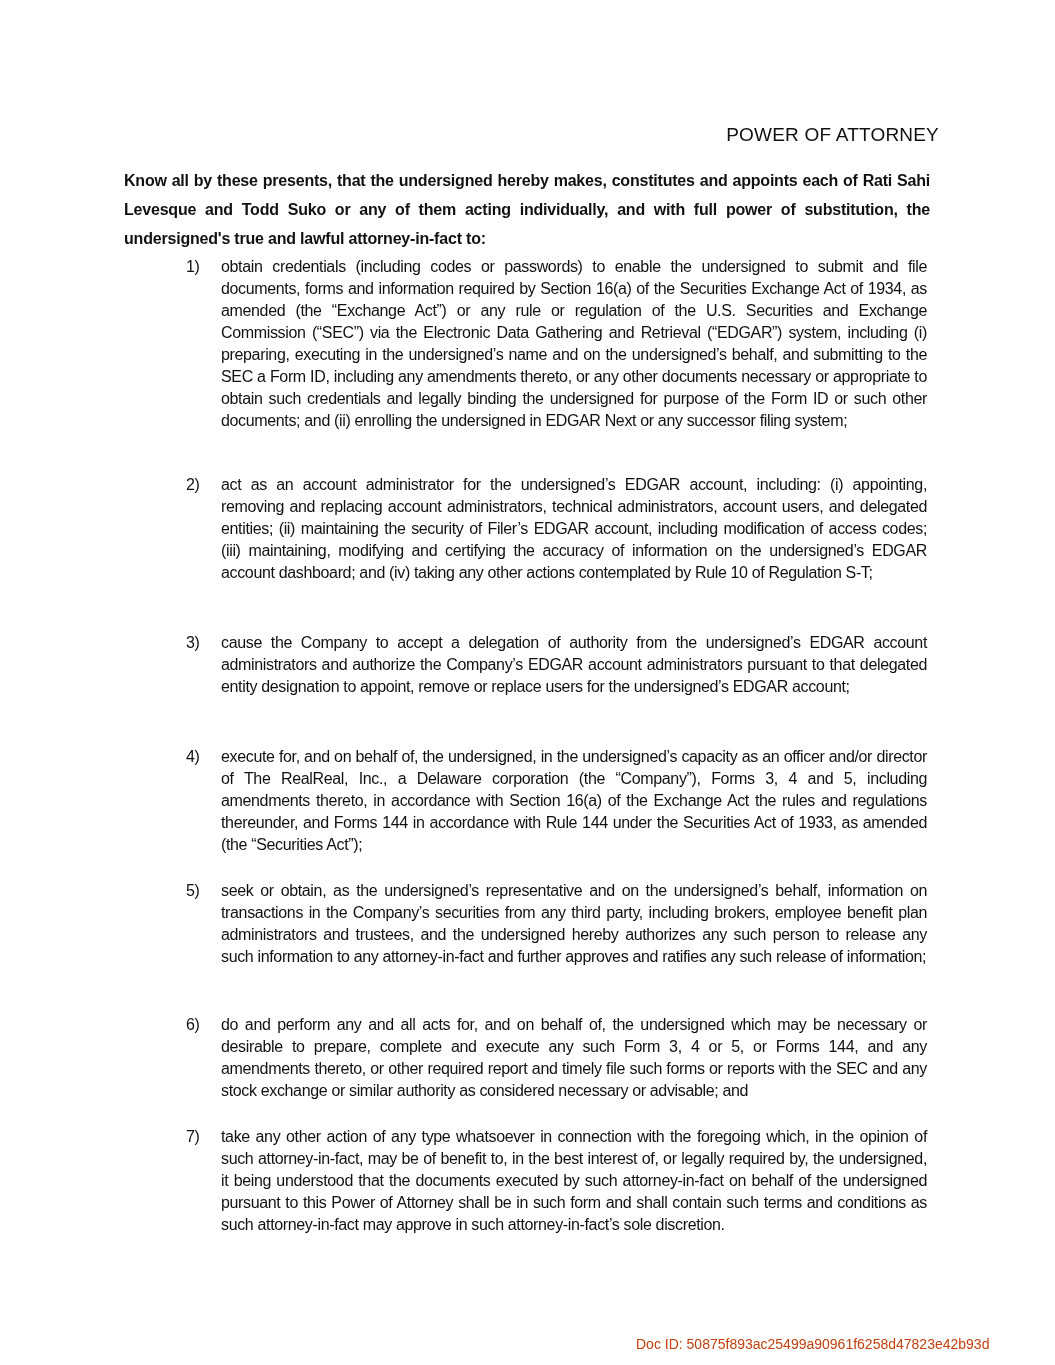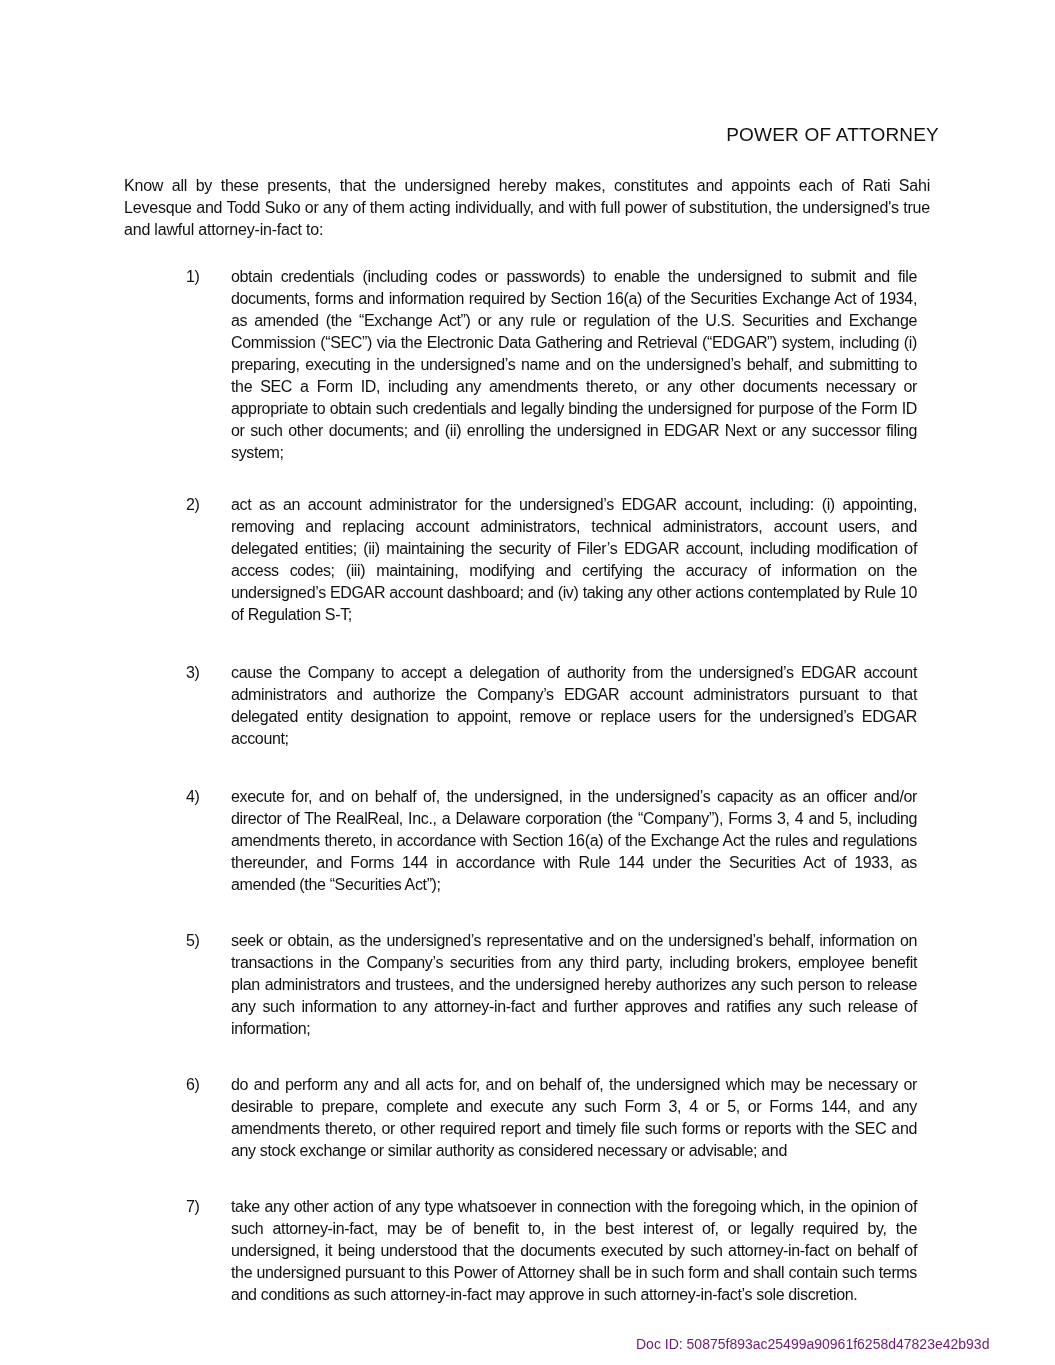--- a/index.html
+++ b/index.html
@@ -2,35 +2,35 @@
 <html><head>
 <meta charset="utf-8">
 <style>
   html, body { margin: 0; padding: 0; background: #ffffff; }
   body { width: 1055px; height: 1365px; position: relative; overflow: hidden; color: #111; }
   .title {
     position: absolute; top: 124px; right: 116px;
     font-family: "Liberation Sans", sans-serif; font-size: 19px; letter-spacing: 0.2px;
   }
   .intro {
-    position: absolute; top: 175px; left: 124px; width: 806px;
-    font-family: "Liberation Sans", sans-serif; font-size: 16px; line-height: 22px;
-    text-align: justify; letter-spacing: -0.2px;
+    position: absolute; top: 166px; left: 124px; width: 806px;
+    font-family: "Liberation Sans", sans-serif; font-size: 16px; line-height: 29px;
+    text-align: justify; letter-spacing: -0.2px; font-weight: bold;
   }
   .list { position: absolute; left: 186px; width: 745px; top: 252px; }
   .item {
     position: relative; padding-left: 31px;
     font-family: "Liberation Sans", sans-serif; font-size: 16px; line-height: 22px;
     text-align: justify; letter-spacing: -0.35px;
   }
   .item .num { position: absolute; left: 0; top: 0; }
-  .item p { margin: 14px; }
+  .item p { margin: 4px; }
   .footer {
     position: absolute; top: 1336px; left: 636px;
-    font-family: "Liberation Sans", sans-serif; font-size: 14px; color: #701a75;
+    font-family: "Liberation Sans", sans-serif; font-size: 14px; color: #c2410c;
   }
 </style>
 </head>
 <body>
 
 <div class="title">POWER OF ATTORNEY</div>
 
 <div class="intro">Know all by these presents, that the undersigned hereby makes, constitutes and appoints each of Rati Sahi Levesque and Todd Suko or any of them acting individually, and with full power of substitution, the undersigned's true and lawful attorney-in-fact to:</div>
 
 <div class="list">

